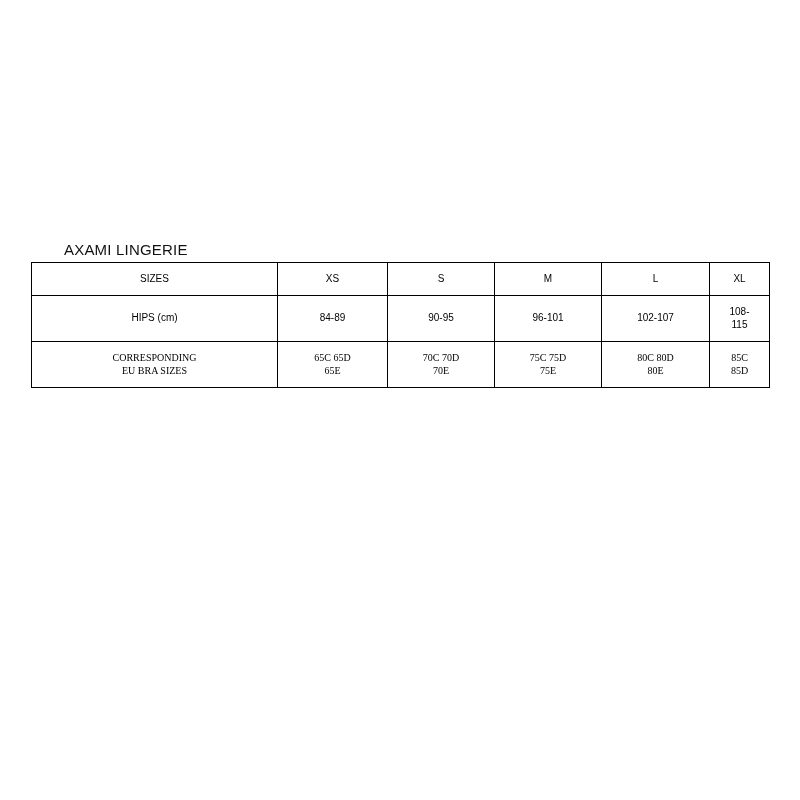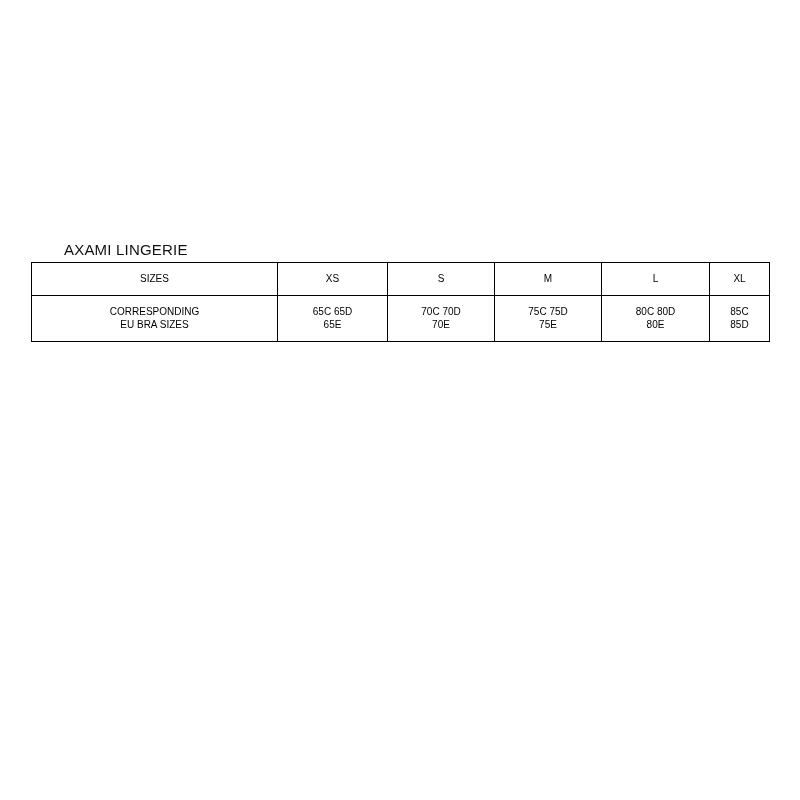--- a/index.html
+++ b/index.html
@@ -49,20 +49,21 @@
     line-height: 1.25;
   }
   .size-table tr {
     height: 33px;
   }
   .size-table tr.tall {
     height: 46px;
   }
   .size-table tr.double {
     height: 46px;
+    font-family: Liberation Serif, serif;
   }
   .row-label {
     font-size: 15.5px;
   }
   col.c-label { width: 246px; }
   col.c-xs { width: 110px; }
   col.c-s  { width: 107px; }
   col.c-m  { width: 107px; }
   col.c-l  { width: 108px; }
   col.c-xl { width: 60px; }
@@ -93,20 +94,31 @@
         <td>S</td>
         <td>M</td>
         <td>L</td>
         <td>XL</td>
       </tr>
 
 
 
 
 
+      <tr class="tall">
+        <td class="row-label">HIPS (cm)</td>
+        <td>84-89</td>
+        <td>90-95</td>
+        <td>96-101</td>
+        <td>102-107</td>
+        <td class="cell-stack">
+          <span>108-</span>
+          <span>115</span>
+        </td>
+      </tr>
 
       <tr class="double">
         <td class="row-label cell-stack">
           <span>CORRESPONDING</span>
           <span>EU  BRA  SIZES</span>
         </td>
         <td class="cell-stack">
           <span>65C 65D</span>
           <span>65E</span>
         </td>

